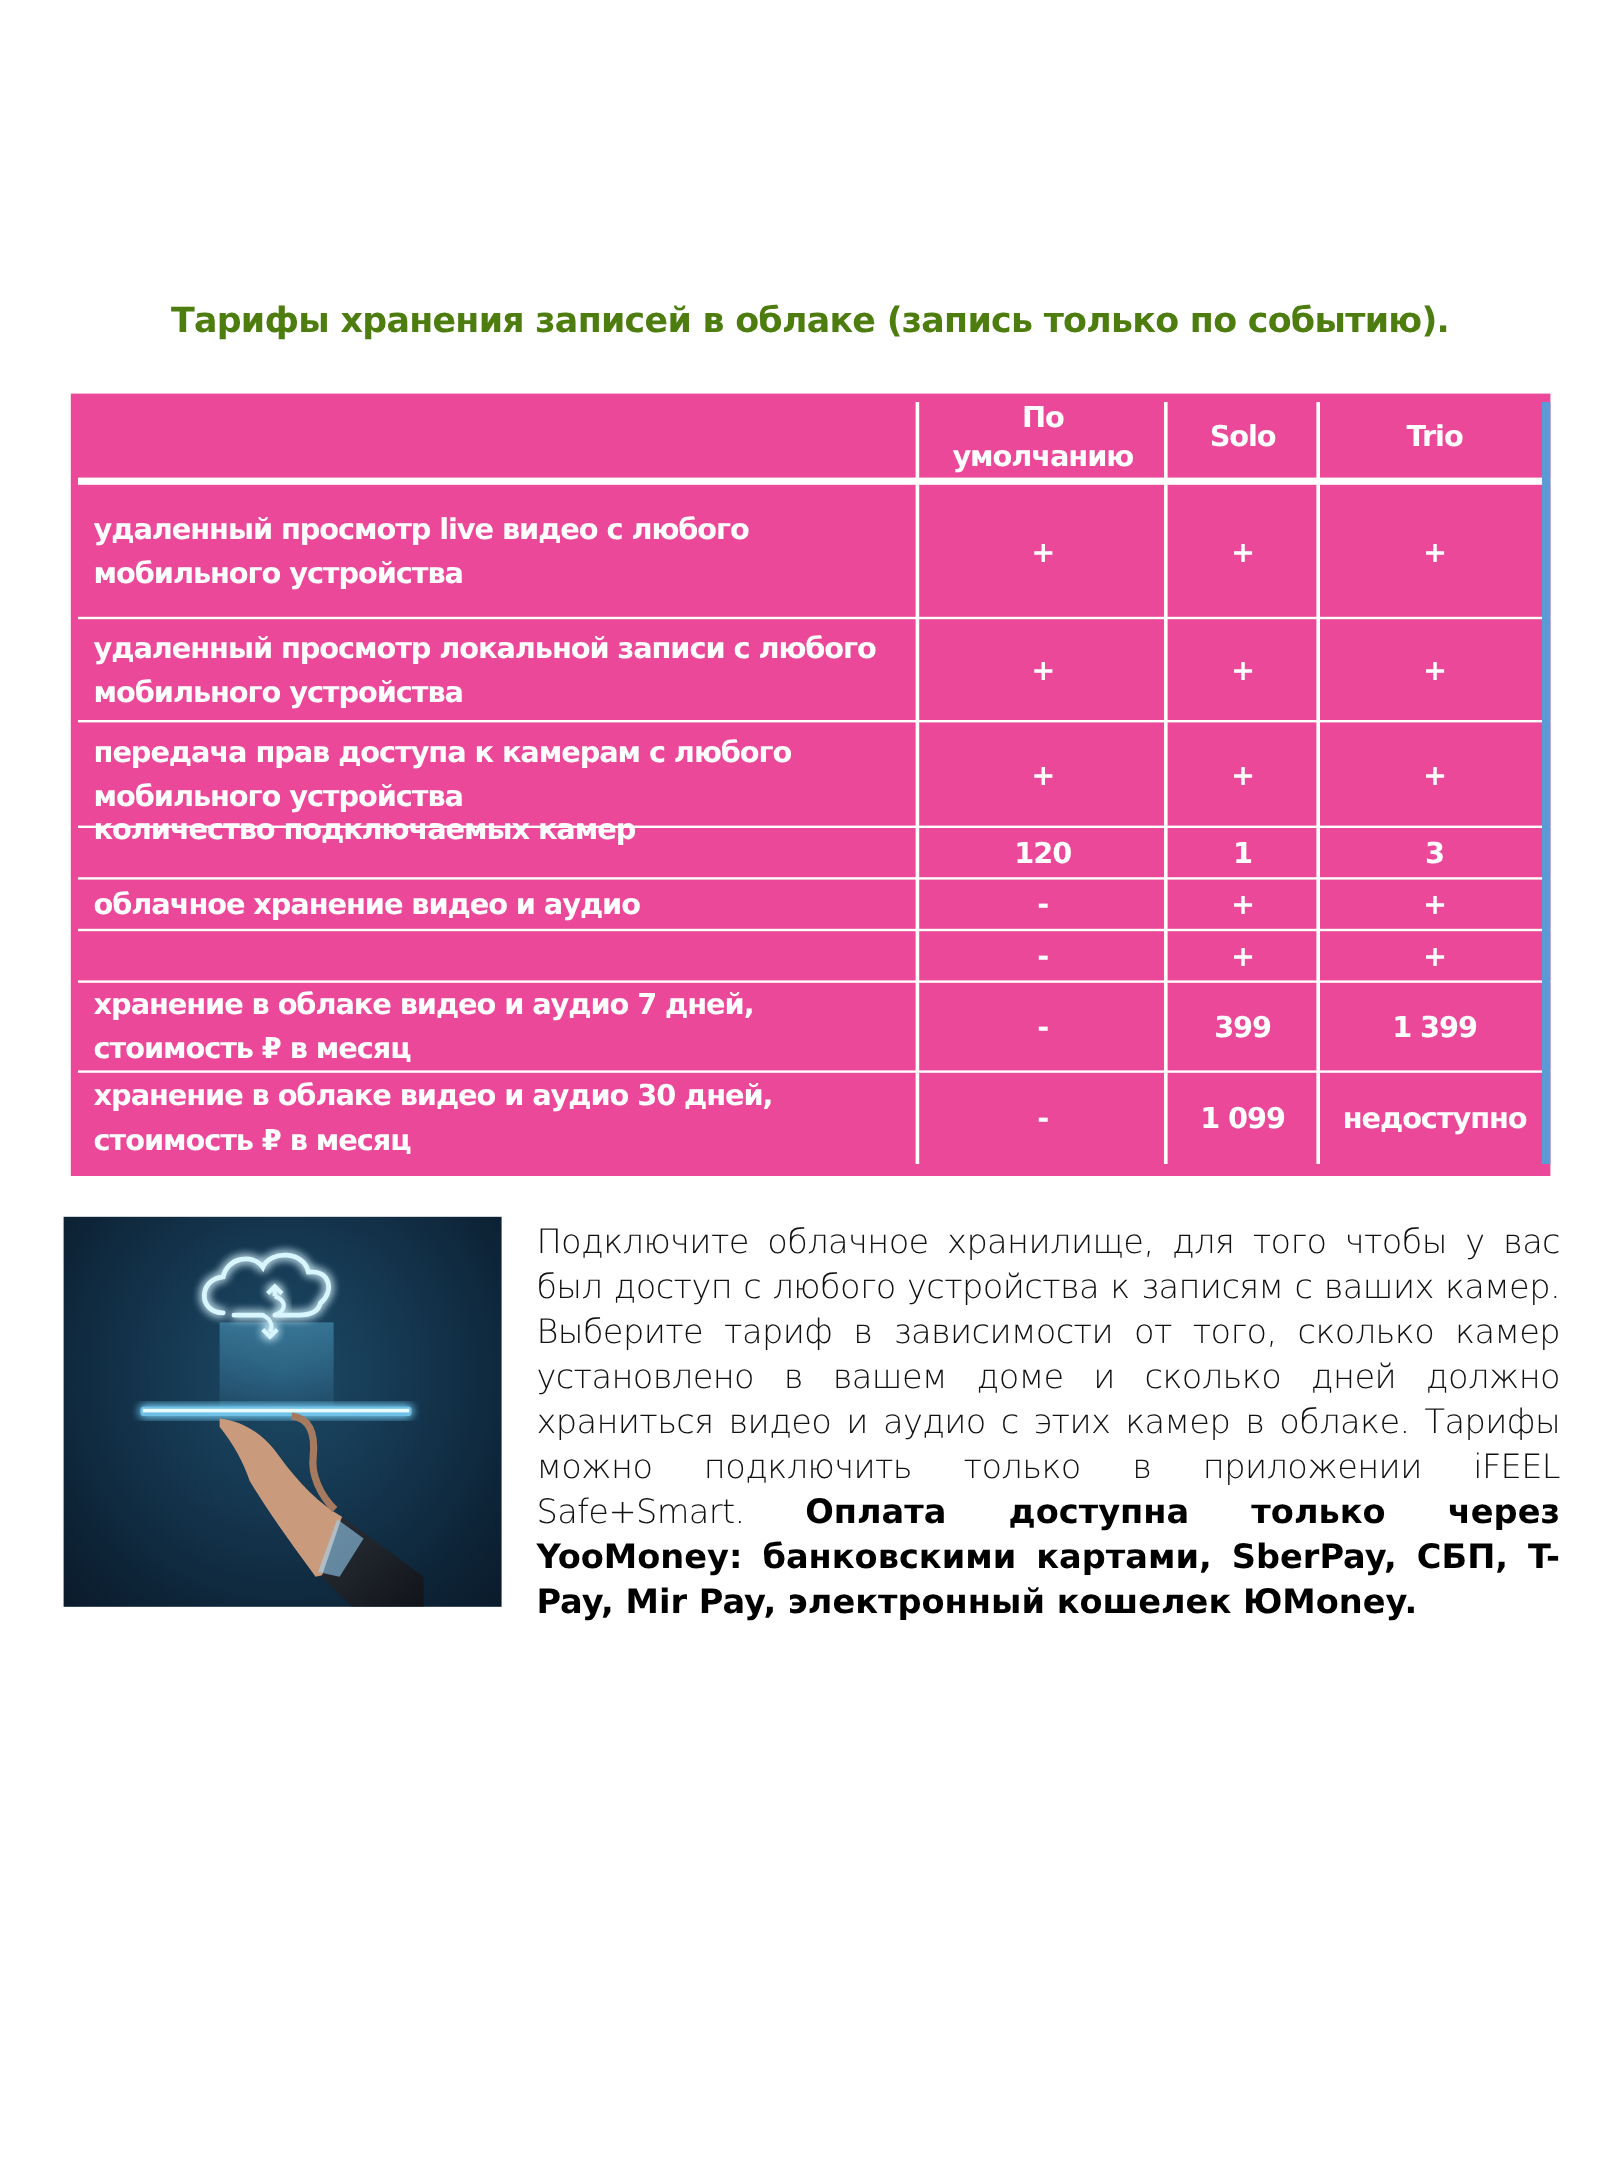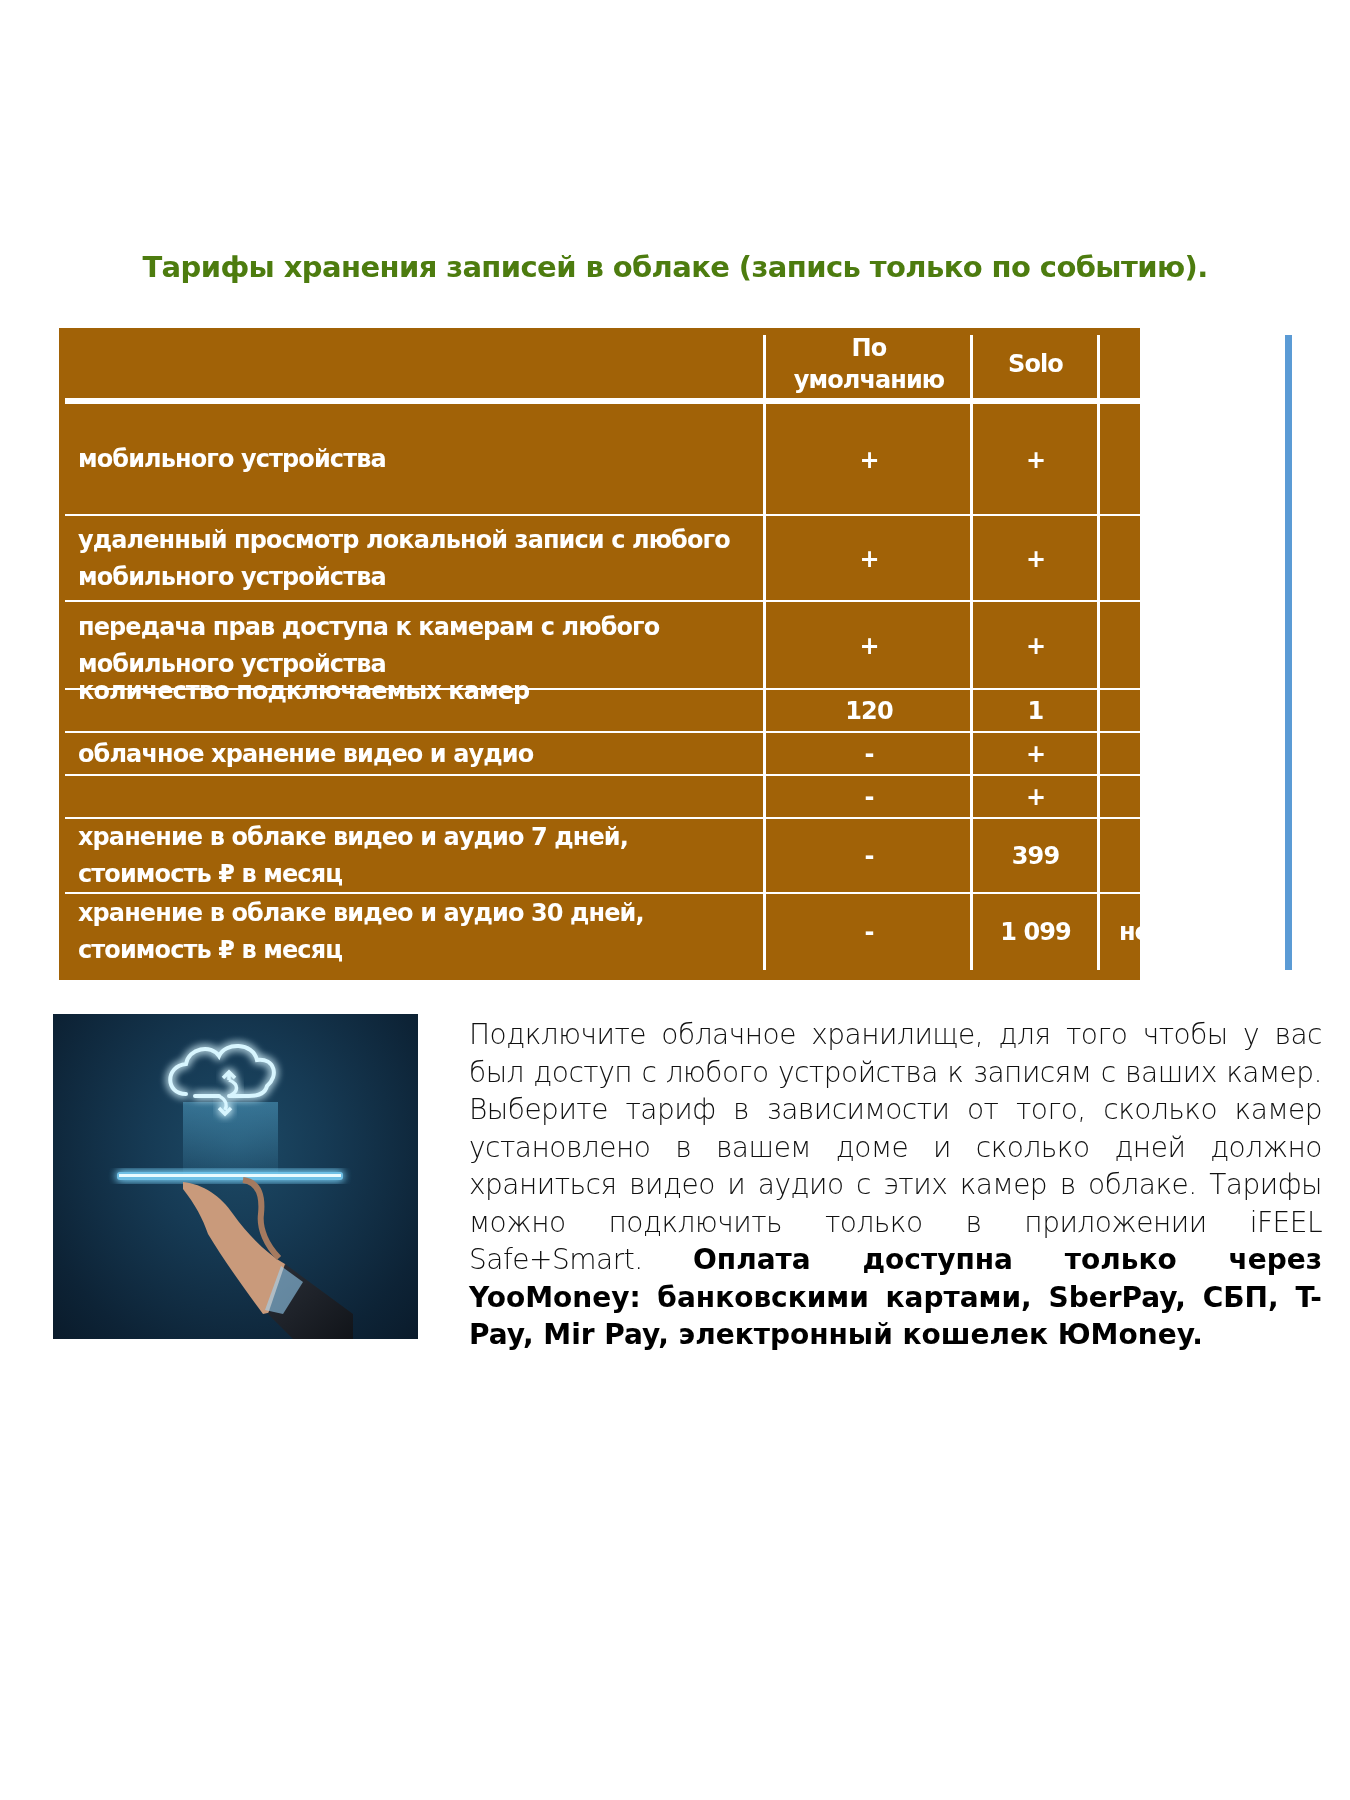--- a/index.html
+++ b/index.html
@@ -5,61 +5,62 @@
   html, body { margin: 0; padding: 0; background: #ffffff; }
   body { width: 1350px; height: 1800px; position: relative; overflow: hidden; font-family: "Liberation Sans", "DejaVu Sans", sans-serif; }
 
   .title {
     position: absolute; left: 0; width: 1350px; top: 250px;
     text-align: center; font-family: "DejaVu Sans", sans-serif; font-weight: bold;
     font-size: 29px; color: #4d7c0f; letter-spacing: -0.6px;
   }
 
   .tbl {
-    position: absolute; left: 59px; top: 328px; width: 1081px; height: 652px;
-    background: #a16207;
+    position: absolute; left: 59px; top: 328px; width: 1233px; height: 652px;
+    background: #ec4899;
   }
   .cell {
     position: absolute; color: #fff; font-family: "DejaVu Sans", sans-serif; font-weight: bold;
     font-size: 24px; letter-spacing: -0.9px; display: flex; align-items: center;
   }
   .cell.lbl { left: 19px; width: 680px; line-height: 37px; }
   .cell.val { justify-content: center; text-align: center; }
   .hline { position: absolute; left: 6px; right: 0; height: 2px; background: #fff; }
   .hline.thick { height: 6px; }
   .vline { position: absolute; width: 3px; background: #fff; }
 
   .photo {
     position: absolute; left: 53px; top: 1014px; width: 365px; height: 325px;
     background: radial-gradient(ellipse at 50% 40%, #1d4a66 0%, #163a54 35%, #0d2336 80%, #0a1b2b 100%);
     overflow: hidden;
   }
 
   .para {
     position: absolute; left: 447px; top: 1016px; width: 853px;
     font-family: "DejaVu Sans", sans-serif; font-size: 28px; line-height: 37.5px;
-    color: #111; text-align: justify; letter-spacing: -0.5px; font-weight: 300; margin-left: 22px;
+    color: #111; text-align: justify; letter-spacing: -0.5px; font-weight: 300;
   }
   .para b { font-weight: bold; color: #000; letter-spacing: 0; }
 </style>
 </head>
 <body>
 
 <div class="title">Тарифы хранения записей в облаке (запись только по событию).</div>
 
 <div class="tbl">
 
   <div class="cell val" style="left:707px;width:206px;top:0;height:71px;flex-direction:column;line-height:32px;">
     <span>По</span>
     <span>умолчанию</span>
   </div>
   <div class="cell val" style="left:913px;width:127px;top:0;height:71px;">Solo</div>
   <div class="cell val" style="left:1040px;width:193px;top:0;height:71px;">Trio</div>
 
   <div class="cell lbl" style="top:76px;height:111px;flex-direction:column;align-items:flex-start;justify-content:center;">
+    <span>удаленный просмотр live видео с любого</span>
     <span>мобильного устройства</span>
   </div>
   <div class="cell val" style="left:707px;width:206px;top:76px;height:111px;">+</div>
   <div class="cell val" style="left:913px;width:127px;top:76px;height:111px;">+</div>
   <div class="cell val" style="left:1040px;width:193px;top:76px;height:111px;">+</div>
 
   <div class="cell lbl" style="top:189px;height:84px;flex-direction:column;align-items:flex-start;justify-content:center;">
     <span>удаленный просмотр локальной записи с любого</span>
     <span>мобильного устройства</span>
   </div>

